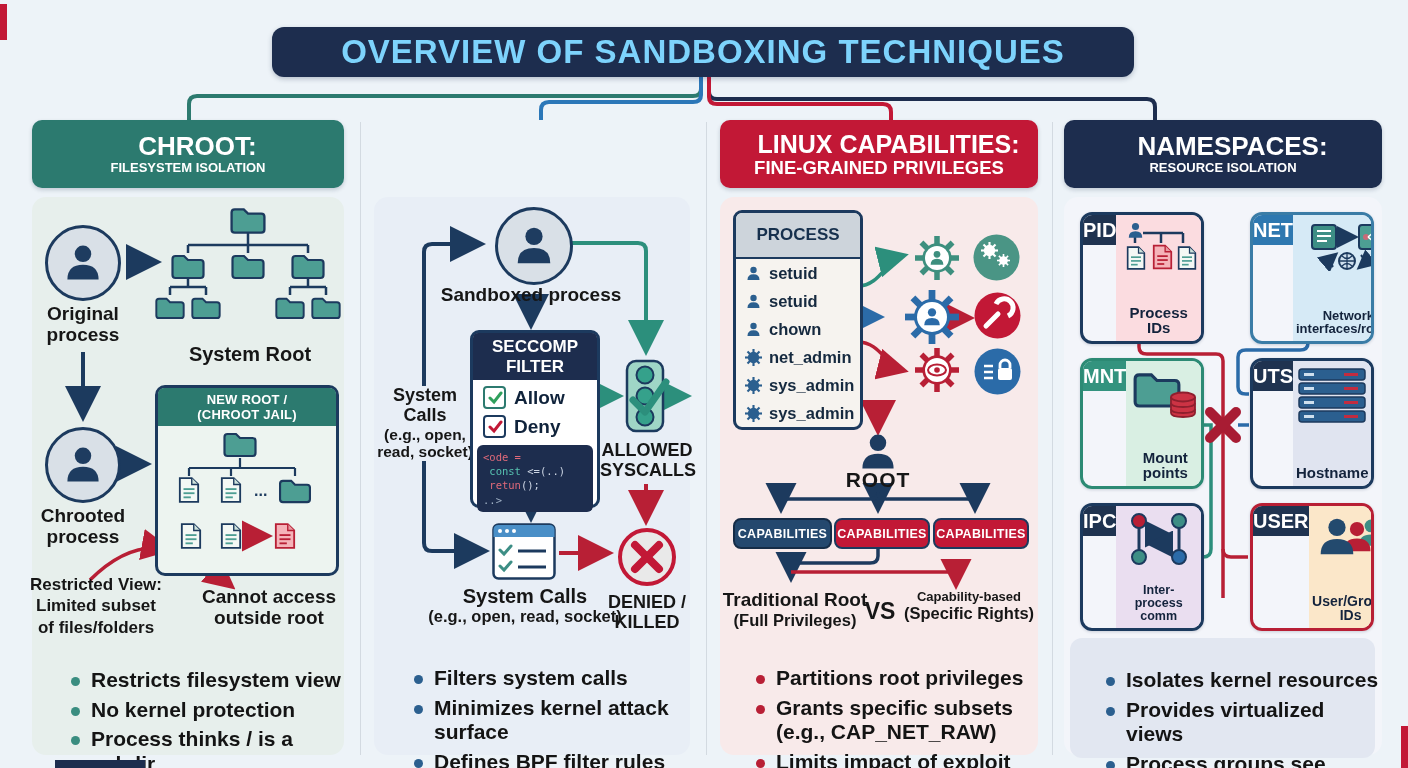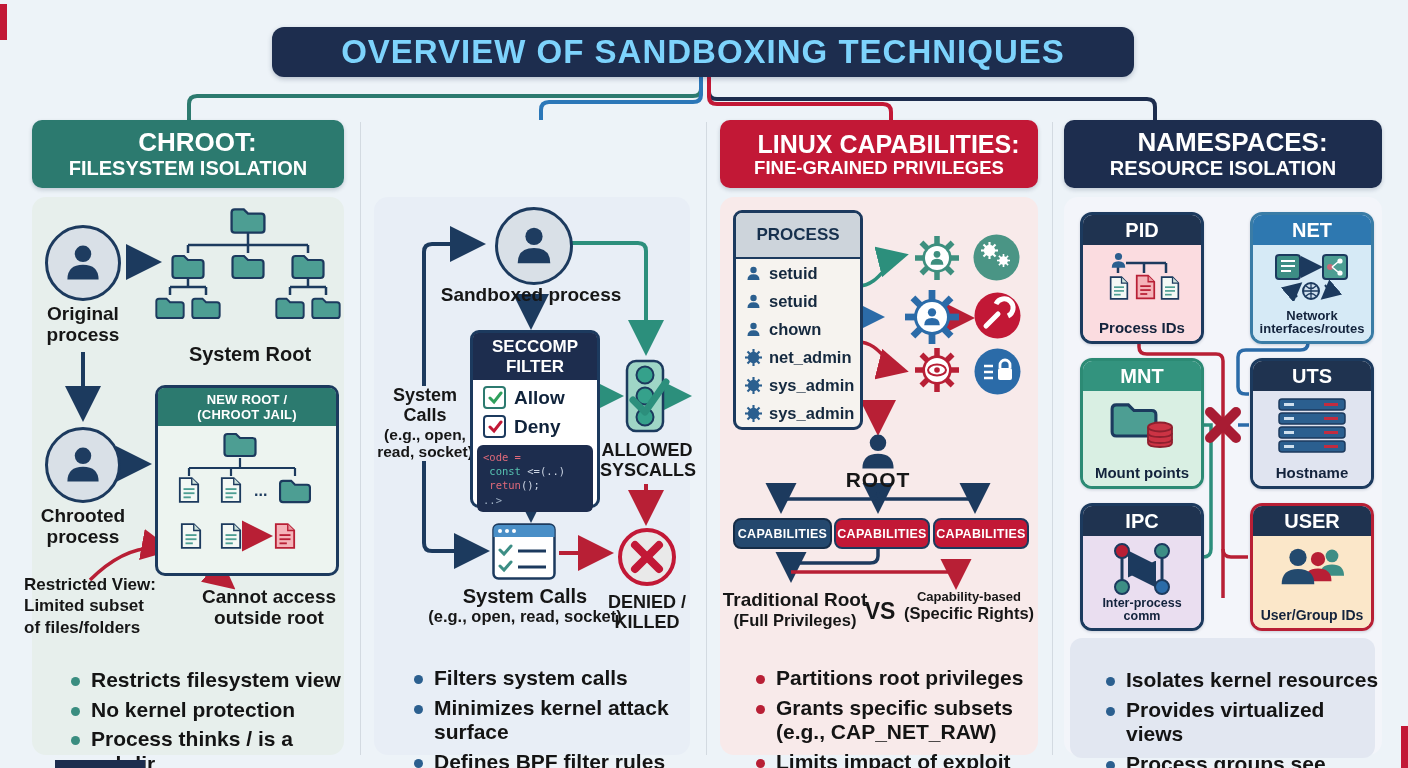--- a/index.html
+++ b/index.html
@@ -8,21 +8,21 @@
   .abs{position:absolute;}
   
   .title{left:272px;top:27px;width:862px;height:50px;background:#1d2d4e;border-radius:12px;
          display:flex;align-items:center;justify-content:center;color:#7dd3fc;font-weight:bold;
          font-size:33px;letter-spacing:1px;z-index:3;box-shadow:0 2px 5px rgba(20,40,70,.25);}
   
   .col-hdr{top:120px;height:68px;border-radius:10px;color:#fff;text-align:center;z-index:3;
            display:flex;flex-direction:column;justify-content:center;gap:1px;
            box-shadow:0 2px 4px rgba(20,40,70,.2);}
   .col-hdr .l1{font-weight:bold;font-size:26px;line-height:1.05;padding-left:19px;}
-  .col-hdr .l2{font-weight:bold;font-size:20px;line-height:1.05;}
+  .col-hdr .l2{font-weight:bold;font-size:13px;line-height:1.05;}
   .hdr-chroot{left:32px;width:312px;background:#2c7a6f;}
   .hdr-seccomp{left:374px;width:316px;background:#2b77b8;}
   .hdr-caps{left:720px;width:318px;background:#c21836;}
   .hdr-ns{left:1064px;width:318px;background:#1d2d4e;}
   
   .panel{top:197px;height:558px;border-radius:14px;z-index:0;}
   .panel-1{left:32px;width:312px;background:#e7efec;}
   .panel-2{left:374px;width:316px;background:#e8eef6;}
   .panel-3{left:720px;width:318px;background:#f8eaea;}
   .panel-4{left:1064px;width:318px;background:#f3f5fa;}
@@ -63,21 +63,21 @@
   .proc-hdr{background:#cdd4db;color:#16304d;font-weight:bold;font-size:17px;text-align:center;
             padding:12px 0;border-bottom:2.5px solid #1c3a5e;}
   .proc-row{display:flex;align-items:center;gap:7px;height:28px;padding-left:9px;}
   .proc-row .rlabel{font-weight:bold;font-size:16.5px;color:#15293f;}
   .cap-badge{top:518px;height:27px;border-radius:8px;color:#fff;font-weight:bold;font-size:12.5px;
              letter-spacing:.3px;display:flex;align-items:center;justify-content:center;z-index:2;}
   .badge-navy{background:#24486e;border:2px solid #152c47;}
   .badge-red{background:#c21836;border:2.5px solid #1c3a5e;}
   
   .ns-card{width:118px;border-radius:12px;overflow:hidden;z-index:2;display:flex;
-           flex-direction:column;box-shadow:0 1px 3px rgba(20,40,70,.18);}
+           box-shadow:0 1px 3px rgba(20,40,70,.18);}
   .ns-hdr{height:30px;display:flex;align-items:center;justify-content:center;color:#fff;
           font-weight:bold;font-size:20px;}
   .ns-body{flex:1;display:flex;flex-direction:column;align-items:center;justify-content:space-between;
            padding:6px 3px 5px 3px;}
   .ns-desc{font-weight:bold;text-align:center;line-height:1.05;color:#13233c;}
   .ns-bullet-panel{left:1070px;top:638px;width:305px;height:120px;background:#e2e7f1;
                    border-radius:12px;z-index:1;}
   
   .strip{z-index:4;}
 </style>
@@ -246,21 +246,21 @@
       <use href="#sym-file" x="62" y="50" width="22" height="28"></use>
       <text x="96" y="70" font-size="16" font-weight="bold" fill="#1c3a5e">...</text>
       <use href="#sym-folder" x="120" y="51" width="34" height="27"></use>
       <use href="#sym-file" x="22" y="96" width="22" height="28"></use>
       <use href="#sym-file" x="62" y="96" width="22" height="28"></use>
       <line x1="90" y1="110" x2="108" y2="110" stroke="#b81f35" stroke-width="3.5" marker-end="url(#m-red)"></line>
       <use href="#sym-file-red" x="116" y="96" width="22" height="28"></use>
     </svg>
   </div>
 
-  <div class="abs z2" style="left:24px;top:574px;width:144px;text-align:left;line-height:1.25;font-size:17px">
+  <div class="abs z2" style="left:24px;top:574px;width:144px;text-align:center;line-height:1.25;font-size:17px">
     <div style="font-weight:bold">Restricted View:</div>
     <div style="font-weight:600">Limited subset</div>
     <div style="font-weight:600">of files/folders</div>
   </div>
   <div class="abs lbl" style="left:195px;top:586px;width:148px;font-size:19px">Cannot access outside root</div>
 
   <ul class="abs bullets" style="left:55px;top:652px;width:275px">
     <li>
         <span class="dot dot-teal"></span>
         <span class="txt">Restricts filesystem view</span>

